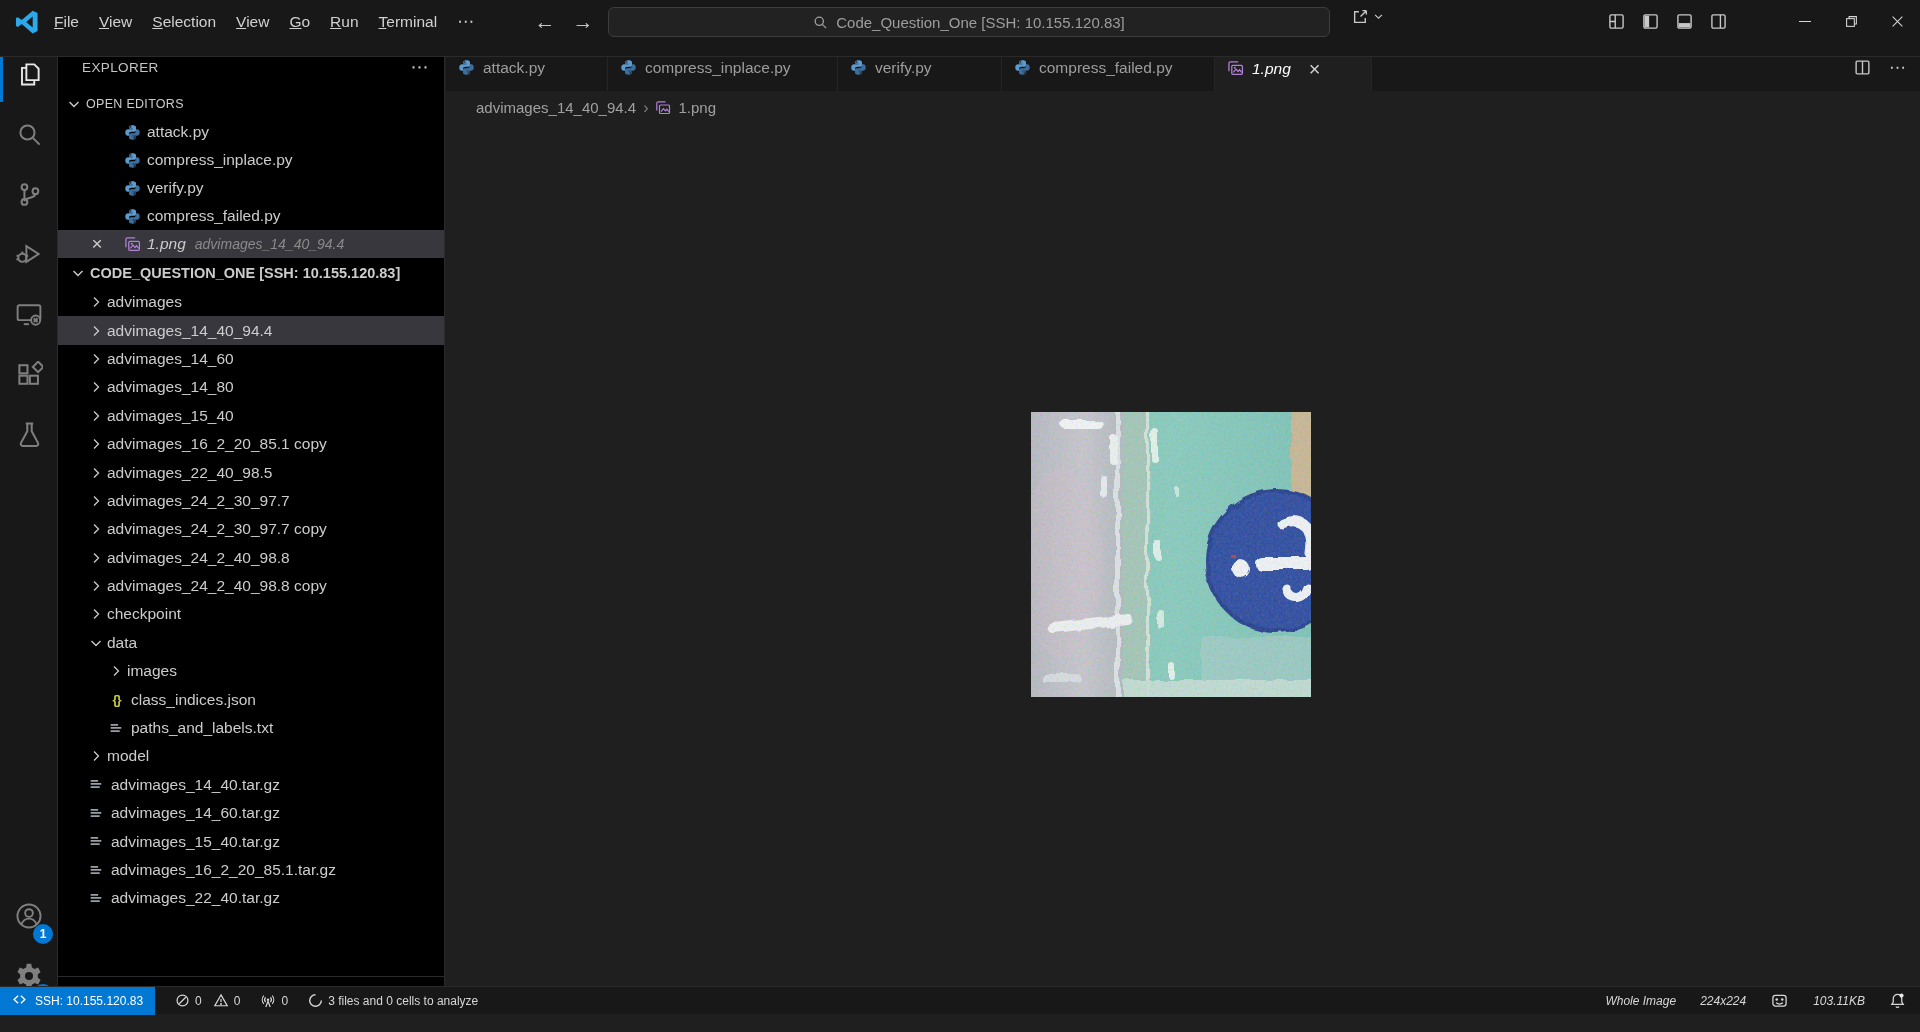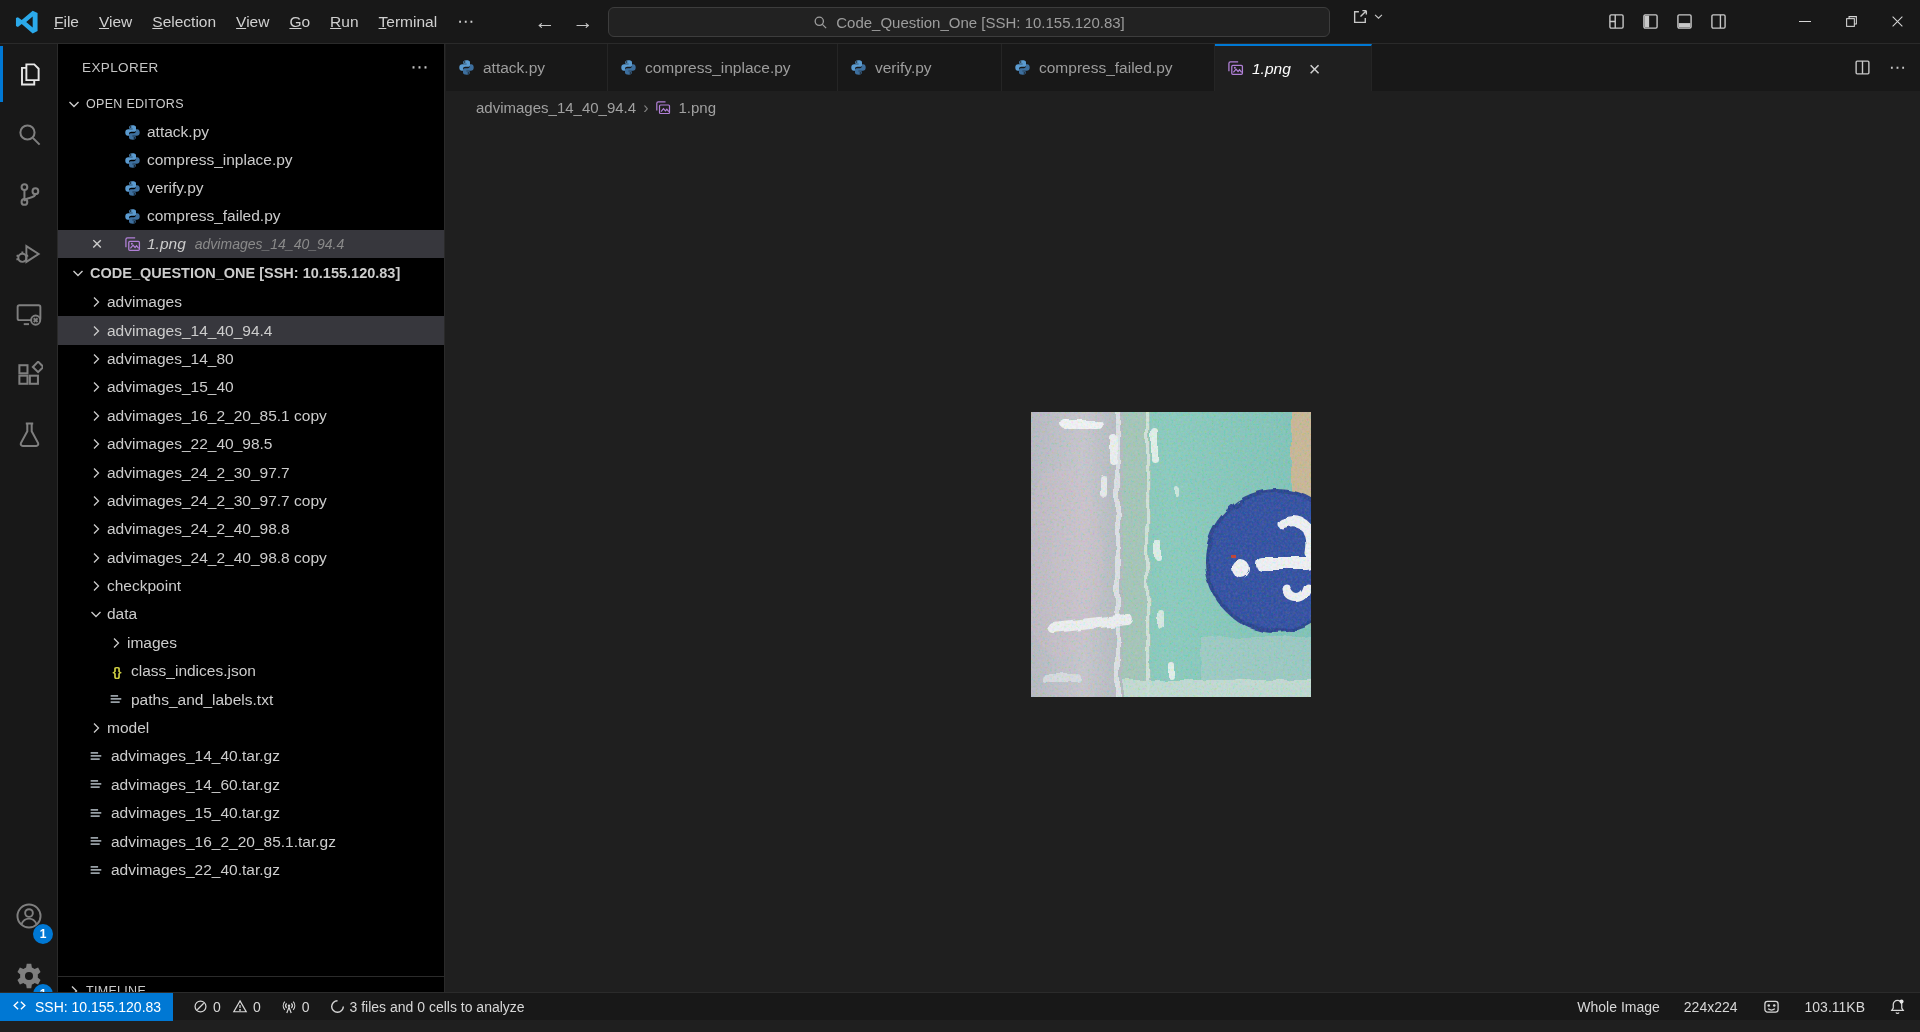--- a/index.html
+++ b/index.html
@@ -2,21 +2,21 @@
 <html><head>
 <meta charset="utf-8">
 <style>
   * { margin:0; padding:0; box-sizing:border-box; }
   html,body { width:1920px; height:1032px; overflow:hidden; background:#1f1f1f;
     font-family:"Liberation Sans", sans-serif; color:#cccccc; cursor:default;
     -webkit-user-select:none; user-select:none; }
   svg { display:block; }
 
   
-  .titlebar { position:absolute; left:0; top:0; width:1920px; height:44px;
+  .titlebar { position:absolute; left:0; top:0; width:1920px; height:57px;
     background:#181818; border-bottom:1px solid #2a2a2a; z-index:10; }
   .tb-logo { position:absolute; left:14px; top:9px; }
   .menus { position:absolute; left:44px; top:0; height:43px; display:flex; align-items:center; }
   .menu-item { padding:0 10px; height:28px; line-height:28px; font-size:15.5px; color:#d0d0d0;
     border-radius:5px; display:inline-block; }
   .menu-item::first-letter { text-decoration:underline; }
   .menu-more { padding:0 10px; font-size:17px; color:#d0d0d0; }
   .nav-arrow { position:absolute; top:0; height:43px; width:34px; display:flex;
     align-items:center; justify-content:center; font-size:21px; color:#c5c5c5; }
   .command-center { position:absolute; left:608px; top:7px; width:722px; height:30px;
@@ -80,28 +80,28 @@
   .editor-actions { position:absolute; right:14px; top:0; height:47px; display:flex;
     align-items:center; gap:18px; color:#c8c8c8; }
   .editor-actions .more { font-size:17px; }
   .breadcrumbs { height:33px; display:flex; align-items:center; padding-left:30px; gap:7px;
     font-size:15px; color:#a0a0a0; background:#1f1f1f; }
   .bc-sep { font-size:16px; color:#7f7f7f; }
   .editor-content { position:relative; height:calc(100% - 80px); }
   .image-stage { position:absolute; left:585px; top:288px; width:280px; height:285px; }
 
   
-  .statusbar { position:absolute; left:0; bottom:12px; width:1920px; height:28px;
+  .statusbar { position:absolute; left:0; bottom:18px; width:1920px; height:28px;
     background:#181818; border-top:1px solid #2b2b2b; display:flex; align-items:center;
-    font-size:14px; color:#d7d7d7; }
+    font-size:12px; color:#d7d7d7; }
   .sb-remote { height:28px; background:#0078d4; color:#ffffff; display:flex; align-items:center;
     gap:8px; padding:0 12px; }
   .sb-item { display:flex; align-items:center; gap:5px; margin-left:20px; }
   .sb-right { margin-left:auto; display:flex; align-items:center; gap:24px; padding-right:14px; }
-  .sb-right .sb-item { margin-left:0; }
+  .sb-right .sb-item { margin-left:0;font-style:italic; }
   .spin { width:15px; height:15px; }
 </style>
 </head>
 <body>
 
 <div class="titlebar">
   <span class="tb-logo">
     <svg width="26" height="26" viewBox="0 0 32 32">
         <path fill="#2ba9ea" fill-rule="evenodd" d="M23 2 L29 5 V27 L23 30 L9.5 18.4 L4.8 22 L2.4 20.8 V11.2 L4.8 10 L9.5 13.6 Z M23 9.2 L15 16 L23 22.8 Z"></path>
       </svg>
@@ -323,20 +323,26 @@
       <svg class="chev" viewBox="0 0 16 16" fill="none" stroke="currentColor" stroke-width="1.3">
         <path d="M6 3.5 L10.5 8 L6 12.5"></path>
       </svg>
       <span>advimages</span>
     </div>
   <div class="trow sel">
       <svg class="chev" viewBox="0 0 16 16" fill="none" stroke="currentColor" stroke-width="1.3">
         <path d="M6 3.5 L10.5 8 L6 12.5"></path>
       </svg>
       <span>advimages_14_40_94.4</span>
+    </div>
+  <div class="trow">
+      <svg class="chev" viewBox="0 0 16 16" fill="none" stroke="currentColor" stroke-width="1.3">
+        <path d="M6 3.5 L10.5 8 L6 12.5"></path>
+      </svg>
+      <span>advimages_14_60</span>
     </div>
   <div class="trow">
       <svg class="chev" viewBox="0 0 16 16" fill="none" stroke="currentColor" stroke-width="1.3">
         <path d="M6 3.5 L10.5 8 L6 12.5"></path>
       </svg>
       <span>advimages_14_80</span>
     </div>
   <div class="trow">
       <svg class="chev" viewBox="0 0 16 16" fill="none" stroke="currentColor" stroke-width="1.3">
         <path d="M6 3.5 L10.5 8 L6 12.5"></path>

